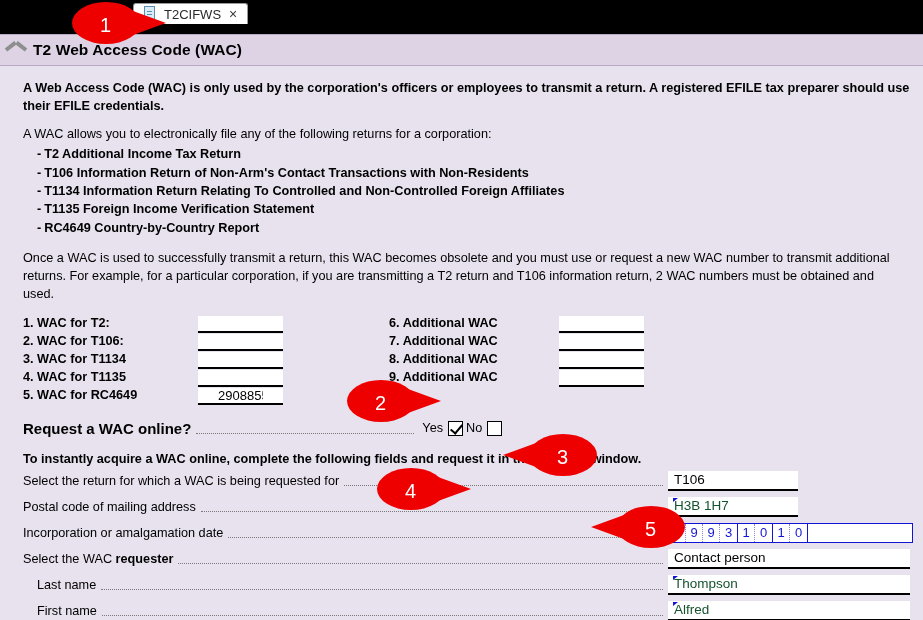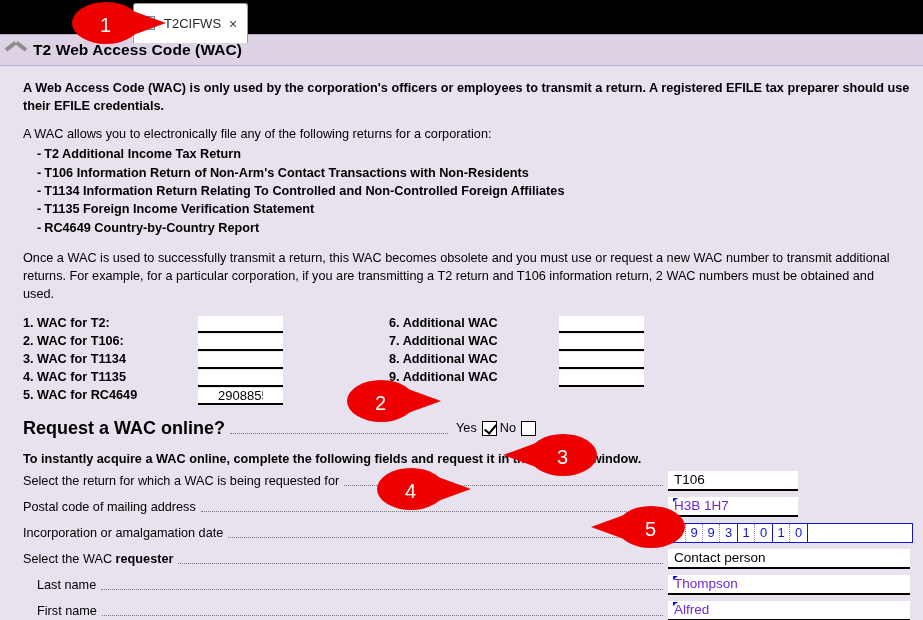--- a/index.html
+++ b/index.html
@@ -18,21 +18,21 @@
   
   .tabstrip {
     height: 34px;
     background: #000000;
     position: relative;
   }
   .tab {
     position: absolute;
     left: 133px;
     top: 3px;
-    height: 40px;
+    height: 21px;
     box-sizing: border-box;
     background: #ffffff;
     border: 1px solid #9a9a9a;
     border-bottom: none;
     border-radius: 3px 3px 0 0;
     display: flex;
     align-items: center;
     padding: 0 9px 0 10px;
     gap: 7px;
   }
@@ -187,21 +187,21 @@
   .wac-input.filled { font-size: 13px; }
 
   
   .yesno-row {
     margin-top: 14px;
     display: flex;
     align-items: center;
     height: 20px;
   }
   .yesno-label {
-    font-size: 18px;
+    font-size: 15px;
     font-weight: bold;
     color: #000;
     white-space: nowrap;
   }
   .dotfill {
     flex: 0 0 auto;
     border-bottom: 1px dotted #7a7a7a;
     height: 10px;
     margin: 0 5px;
   }
@@ -263,21 +263,21 @@
     background: #ffffff;
     border: none;
     border-bottom: 2px solid #000;
     font-family: "Liberation Sans", sans-serif;
     font-size: 13.5px;
     padding: 0 2px 0 6px;
     height: 20px;
     outline: none;
     color: #000;
   }
-  .f-input.blue { color: #6d28d9; }
+  .f-input.blue { color: #14532d; }
   .f-input.w-return   { width: 130px; }
   .f-input.w-postal   { width: 130px; }
   .f-input.w-requester{ width: 242px; }
   .f-input.w-name     { width: 242px; }
   
   .marker {
     position: absolute;
     left: 5px;
     top: 2px;
     width: 0;

